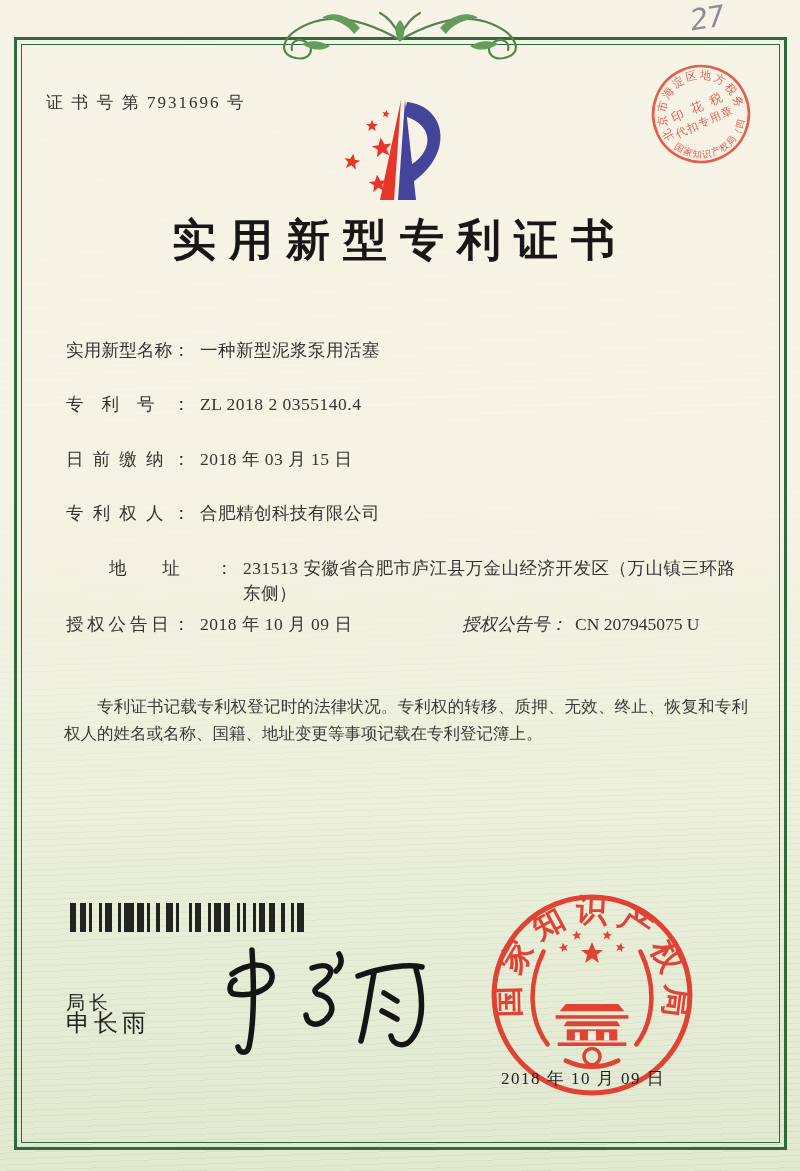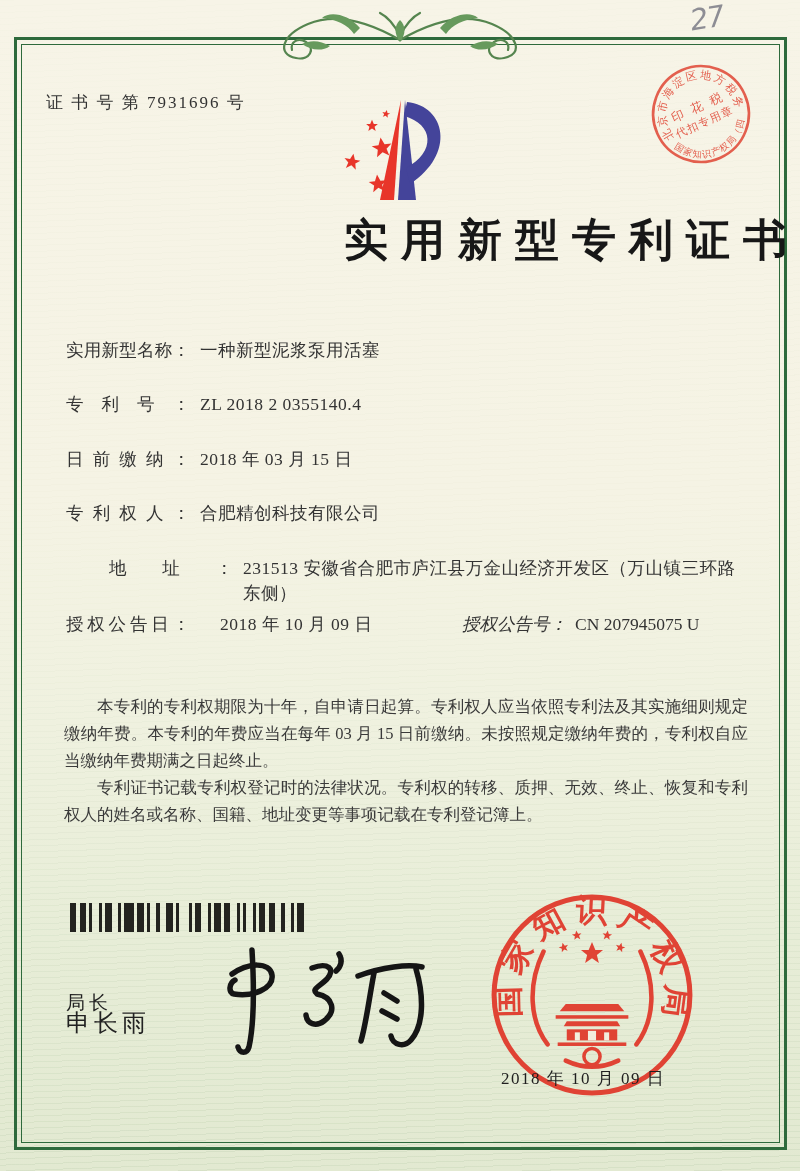--- a/index.html
+++ b/index.html
@@ -9,29 +9,29 @@
   .waves{position:absolute;inset:0;pointer-events:none;
     background:repeating-linear-gradient(178deg,rgba(125,162,115,.12) 0 1px,transparent 1px 6px);
     -webkit-mask-image:linear-gradient(180deg,rgba(0,0,0,.14) 0%,rgba(0,0,0,.18) 55%,rgba(0,0,0,.7) 84%,rgba(0,0,0,.95) 100%);
     mask-image:linear-gradient(180deg,rgba(0,0,0,.14) 0%,rgba(0,0,0,.18) 55%,rgba(0,0,0,.7) 84%,rgba(0,0,0,.95) 100%);}
   .frame-outer{position:absolute;left:14px;right:13px;top:37px;bottom:21px;border:3px solid #2e6a3c;}
   .frame-inner{position:absolute;left:21px;right:20px;top:44px;bottom:28px;border:1px solid #2e6a3c;}
   .handnote{position:absolute;top:1px;left:690px;font-family:"DejaVu Sans",sans-serif;
     font-size:29px;color:#8d8d94;transform:rotate(-9deg) skewX(-10deg);letter-spacing:-2px;}
   .certno{position:absolute;top:91px;left:46px;font-size:17px;letter-spacing:2px;color:#333;}
   .logo{position:absolute;top:92px;left:330px;}
-  .title{position:absolute;top:211px;left:0;right:0;text-align:right;font-size:44px;
+  .title{position:absolute;top:211px;left:0;right:0;text-align:center;font-size:44px;
     letter-spacing:13px;font-weight:700;color:#171717;}
   .stamp-top{position:absolute;top:52px;left:639px;transform:rotate(-24deg);opacity:.85;}
   .fields{position:absolute;top:338px;left:66px;right:56px;}
   .frow{display:flex;margin-bottom:29px;font-size:17.5px;line-height:1.45;color:#333;}
   .flabel{flex:0 0 124px;margin-right:10px;text-align:justify;text-align-last:justify;white-space:normal;}
   .fvalue{flex:1;letter-spacing:.5px;}
   .frow.addr{margin-bottom:6px;margin-left:43px;}
-  .grant-left{flex:0 0 396px;display:flex;gap:20px;}
+  .grant-left{flex:0 0 396px;display:flex;}
   .grant-left .flabel{flex:0 0 124px;margin-right:10px;}
   .grant-right{flex:1;display:flex;}
   .grant-right .glabel{margin-right:8px;font-style:italic;}
   .paras{position:absolute;top:694px;left:64px;right:52px;font-size:16.5px;line-height:1.63;
     text-align:justify;color:#3a3a3a;}
   .paras p{margin:0;text-indent:2em;}
   .barcode{position:absolute;top:903px;left:70px;width:234px;height:29px;display:flex;}
   .barcode span.bar{background:#23231f;}
   .barcode span.space{background:transparent;}
   .officer-title{position:absolute;top:990px;left:66px;font-size:19px;letter-spacing:4px;color:#222;}
@@ -141,21 +141,20 @@
         <div class="fvalue">2018 年 10 月 09 日</div>
       </div>
       <div class="grant-right">
         <div class="glabel">授权公告号：</div>
         <div>CN 207945075 U</div>
       </div>
     </div>
   </div>
 
   <div class="paras">
-    <p>本专利的专利权期限为十年，自申请日起算。专利权人应当依照专利法及其实施细则规定缴纳年费。本专利的年费应当在每年 03 月 15 日前缴纳。未按照规定缴纳年费的，专利权自应当缴纳年费期满之日起终止。</p>
     <p>专利证书记载专利权登记时的法律状况。专利权的转移、质押、无效、终止、恢复和专利权人的姓名或名称、国籍、地址变更等事项记载在专利登记簿上。</p>
   </div>
 
   <div class="barcode">
       <span class="bar" style="flex-grow: 2;"></span>
       <span class="space" style="flex-grow: 1;"></span>
       <span class="bar" style="flex-grow: 2;"></span>
       <span class="space" style="flex-grow: 1;"></span>
       <span class="bar" style="flex-grow: 1;"></span>
       <span class="space" style="flex-grow: 2;"></span>

